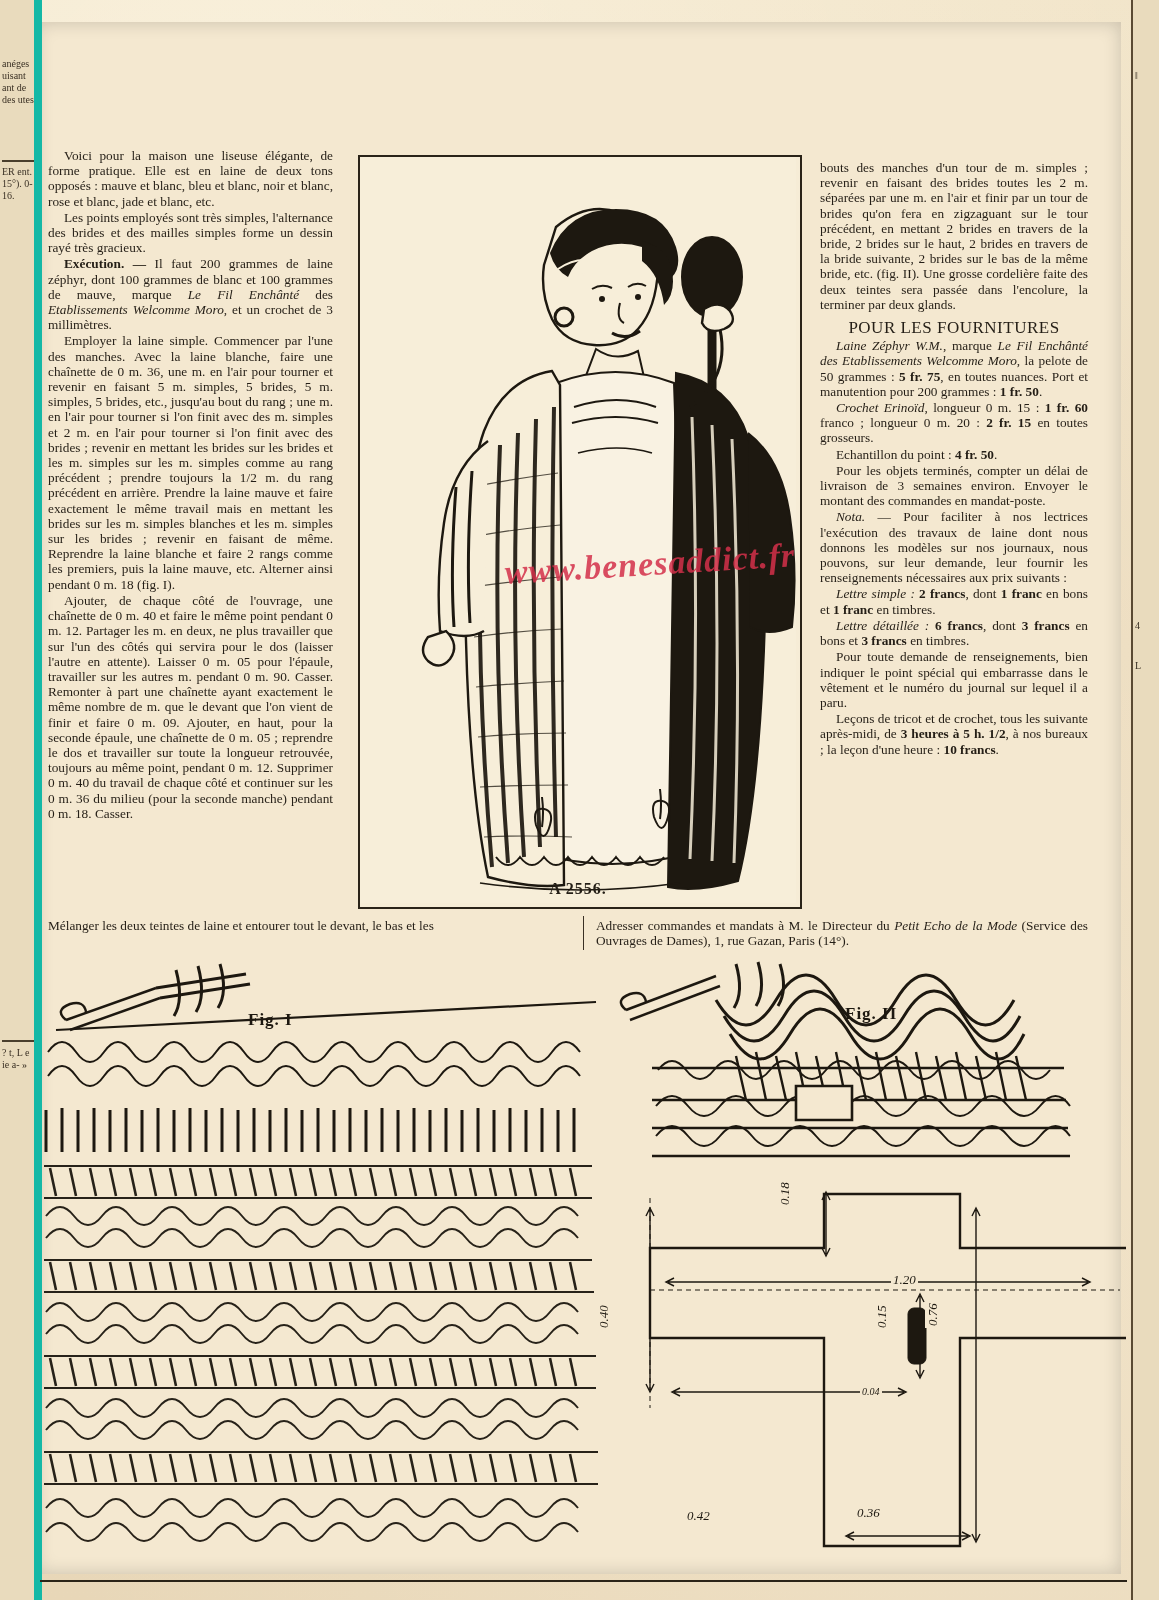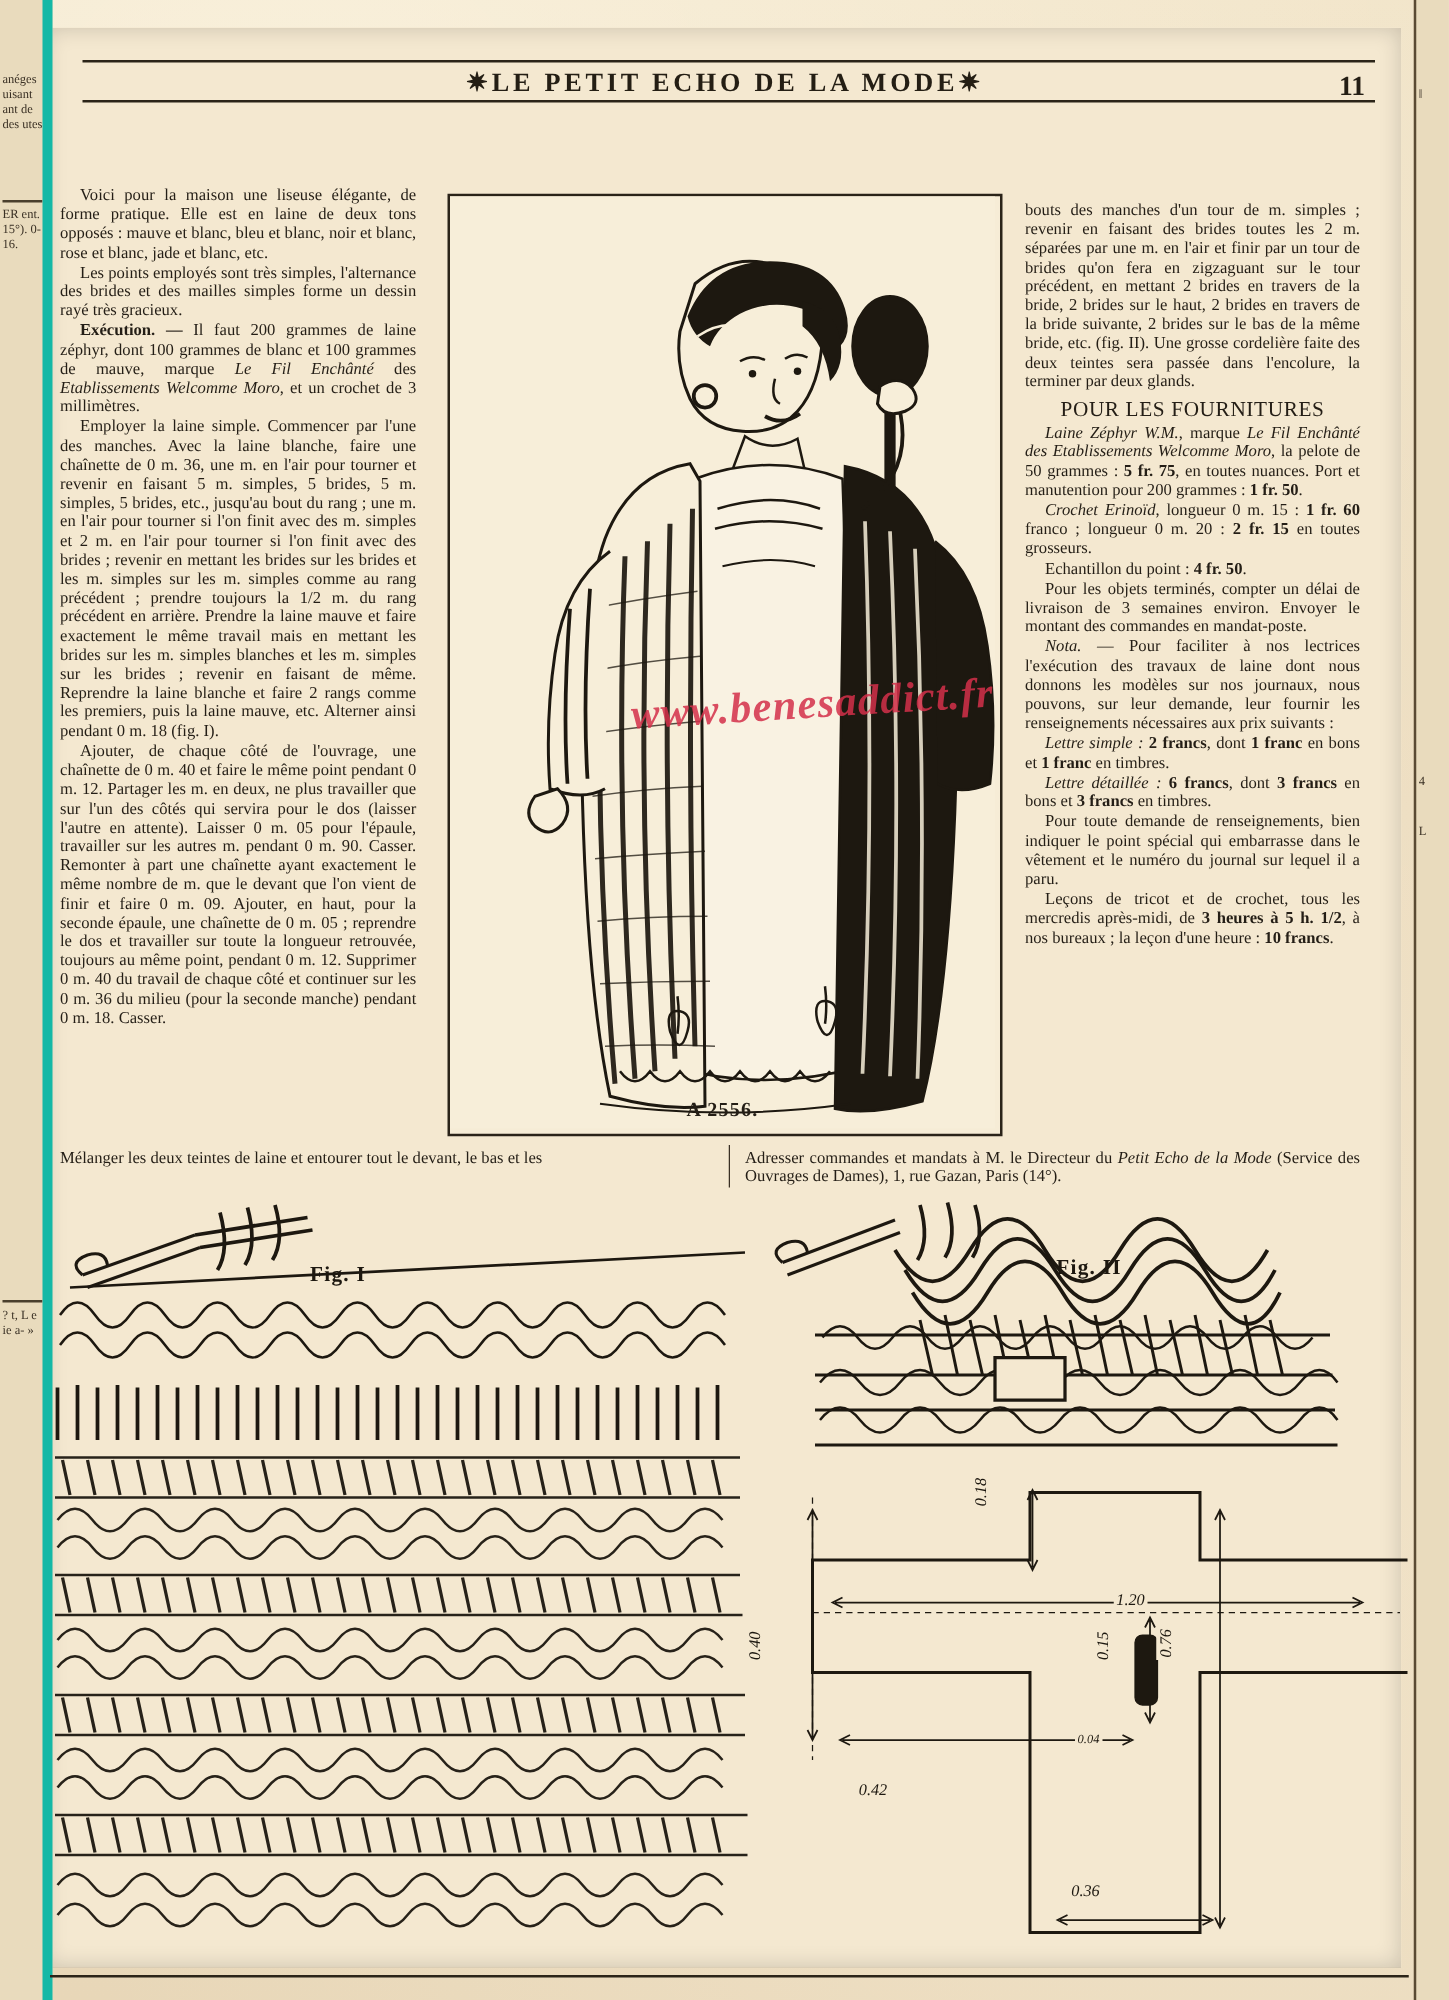--- a/index.html
+++ b/index.html
@@ -130,28 +130,20 @@
     <div class="s1">anéges uisant ant de des utes</div>
     <div class="s2">ER ent. 15°). 0-16.</div>
     <div class="s3">? t, L e ie a-  »</div>
   </div>
   <div class="scrap-right">
     <div class="r1">‖</div>
     <div class="r2">4</div>
     <div class="r3">L</div>
   </div>
 
-  <div class="masthead">
-    <div class="mast-rule-top"></div>
-    <div class="mast-title">
-      <span>✷</span><span>LE PETIT ECHO DE LA MODE</span><span>✷</span>
-    </div>
-    <div class="mast-page">11</div>
-    <div class="mast-rule-bot"></div>
-  </div>
 
 
   <div class="col col-left">
     <p>Voici pour la maison une liseuse élégante, de forme pratique. Elle est en laine de deux tons opposés : mauve et blanc, bleu et blanc, noir et blanc, rose et blanc, jade et blanc, etc.</p>
     <p>Les points employés sont très simples, l'alternance des brides et des mailles simples forme un dessin rayé très gracieux.</p>
     <p>
       <span class="bd">Exécution. —</span><span> Il faut 200 grammes de laine zéphyr, dont 100 grammes de blanc et 100 grammes de mauve, marque </span><span class="it">Le Fil Enchânté</span><span> des </span><span class="it">Etablissements Welcomme Moro</span><span>, et un crochet de 3 millimètres.</span>
     </p>
     <p>Employer la laine simple. Commencer par l'une des manches. Avec la laine blanche, faire une chaînette de 0 m. 36, une m. en l'air pour tourner et revenir en faisant 5 m. simples, 5 brides, 5 m. simples, 5 brides, etc., jusqu'au bout du rang ; une m. en l'air pour tourner si l'on finit avec des m. simples et 2 m. en l'air pour tourner si l'on finit avec des brides ; revenir en mettant les brides sur les brides et les m. simples sur les m. simples comme au rang précédent ; prendre toujours la 1/2 m. du rang précédent en arrière. Prendre la laine mauve et faire exactement le même travail mais en mettant les brides sur les m. simples blanches et les m. simples sur les brides ; revenir en faisant de même. Reprendre la laine blanche et faire 2 rangs comme les premiers, puis la laine mauve, etc. Alterner ainsi pendant 0 m. 18 (fig. I).</p>
     <p>Ajouter, de chaque côté de l'ouvrage, une chaînette de 0 m. 40 et faire le même point pendant 0 m. 12. Partager les m. en deux, ne plus travailler que sur l'un des côtés qui servira pour le dos (laisser l'autre en attente). Laisser 0 m. 05 pour l'épaule, travailler sur les autres m. pendant 0 m. 90. Casser. Remonter à part une chaînette ayant exactement le même nombre de m. que le devant que l'on vient de finir et faire 0 m. 09. Ajouter, en haut, pour la seconde épaule, une chaînette de 0 m. 05 ; reprendre le dos et travailler sur toute la longueur retrouvée, toujours au même point, pendant 0 m. 12. Supprimer 0 m. 40 du travail de chaque côté et continuer sur les 0 m. 36 du milieu (pour la seconde manche) pendant 0 m. 18. Casser.</p>
@@ -266,21 +258,21 @@
       <span class="it">Nota.</span><span> — Pour faciliter à nos lectrices l'exécution des travaux de laine dont nous donnons les modèles sur nos journaux, nous pouvons, sur leur demande, leur fournir les renseignements nécessaires aux prix suivants :</span>
     </p>
     <p>
       <span class="it">Lettre simple :</span><span class="bd"> 2 francs</span><span>, dont </span><span class="bd">1 franc</span><span> en bons et </span><span class="bd">1 franc</span><span> en timbres.</span>
     </p>
     <p>
       <span class="it">Lettre détaillée :</span><span class="bd"> 6 francs</span><span>, dont </span><span class="bd">3 francs</span><span> en bons et </span><span class="bd">3 francs</span><span> en timbres.</span>
     </p>
     <p>Pour toute demande de renseignements, bien indiquer le point spécial qui embarrasse dans le vêtement et le numéro du journal sur lequel il a paru.</p>
     <p>
-      <span>Leçons de tricot et de crochet, tous les mercredis après-midi, de </span><span class="bd">3 heures à 5 h. 1/2</span><span>, à nos bureaux ; la leçon d'une heure : </span><span class="bd">10 francs</span><span>.</span>
+      <span>Leçons de tricot et de crochet, tous les suivante après-midi, de </span><span class="bd">3 heures à 5 h. 1/2</span><span>, à nos bureaux ; la leçon d'une heure : </span><span class="bd">10 francs</span><span>.</span>
     </p>
   </div>
 
   <div class="watermark">www.benesaddict.fr</div>
 
   <div class="vrule"></div>
   <div class="span-line sl1">Mélanger les deux teintes de laine et entourer tout le devant, le bas et les</div>
   <div class="span-line sl2">
     <span>Adresser commandes et mandats à M. le Directeur du </span><span class="it">Petit Echo de la Mode</span><span> (Service des Ouvrages de Dames), 1, rue Gazan, Paris (14°).</span>
   </div>
@@ -428,17 +420,17 @@
       </g>
     </svg>
   </div>
 
   <div class="dim" style="left:777px;top:1207px;transform:rotate(-90deg);transform-origin:left top;">0.18</div>
   <div class="dim" style="left:891px;top:1272px;">1.20</div>
   <div class="dim" style="left:596px;top:1330px;transform:rotate(-90deg);transform-origin:left top;">0.40</div>
   <div class="dim" style="left:874px;top:1330px;transform:rotate(-90deg);transform-origin:left top;">0.15</div>
   <div class="dim" style="left:925px;top:1328px;transform:rotate(-90deg);transform-origin:left top;">0.76</div>
   <div class="dim" style="left:860px;top:1386px;font-size:10px;">0.04</div>
-  <div class="dim" style="left:685px;top:1424px;text-align:right;">0.42</div>
+  <div class="dim" style="left:685px;top:1508px;text-align:right;">0.42</div>
   <div class="dim" style="left:855px;top:1505px;">0.36</div>
 
   <div class="bottom-rule"></div>
 </div>
 
 </body></html>

